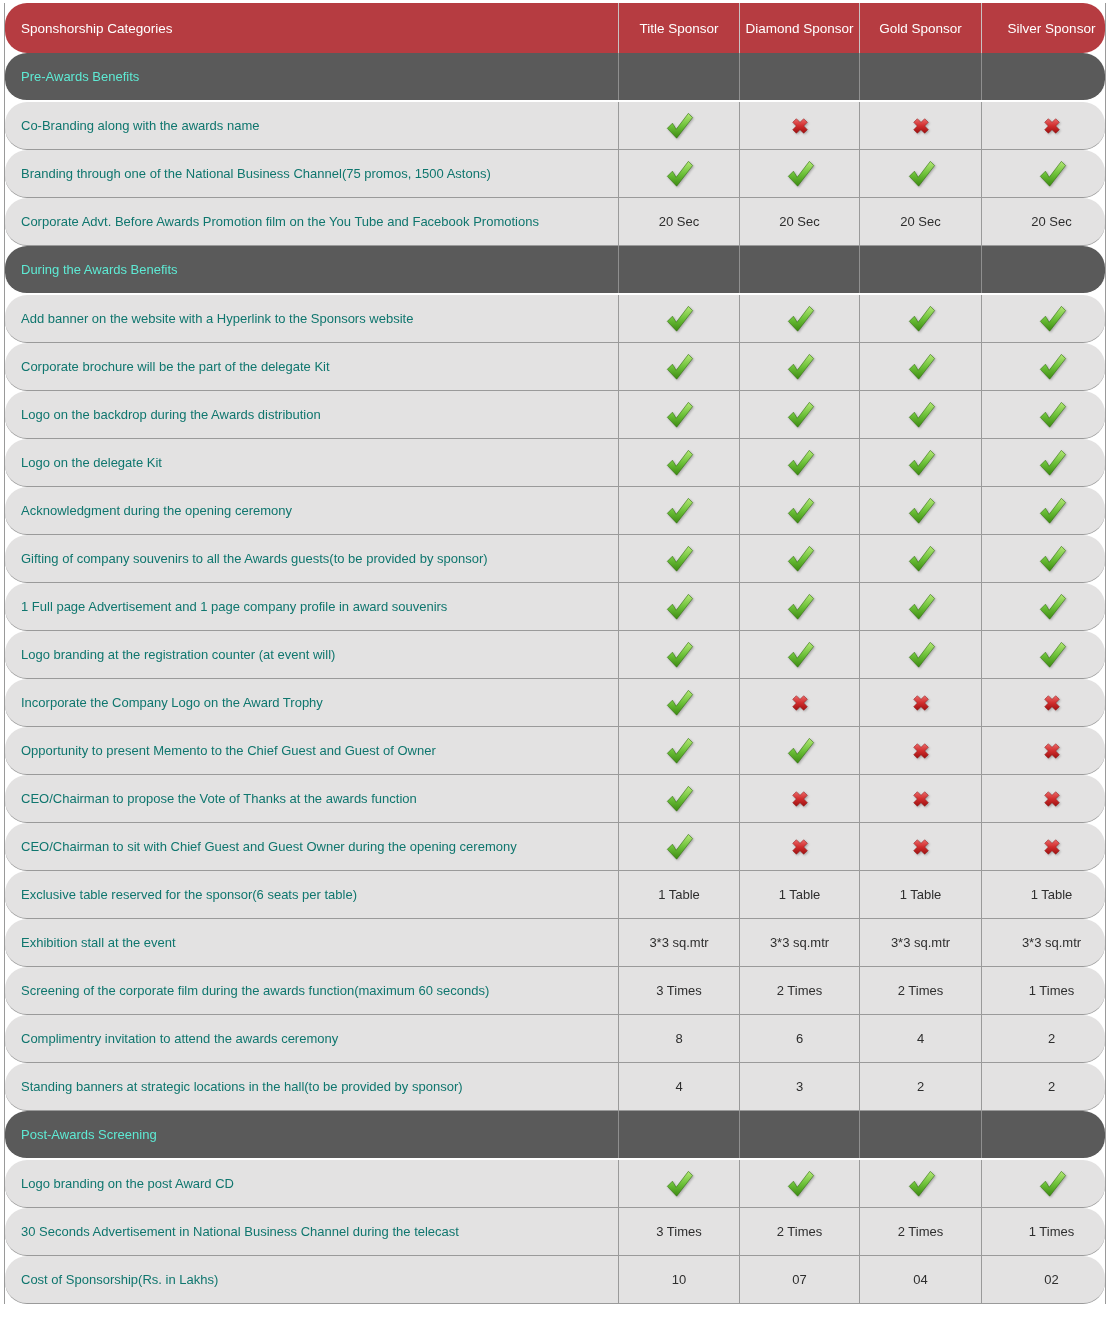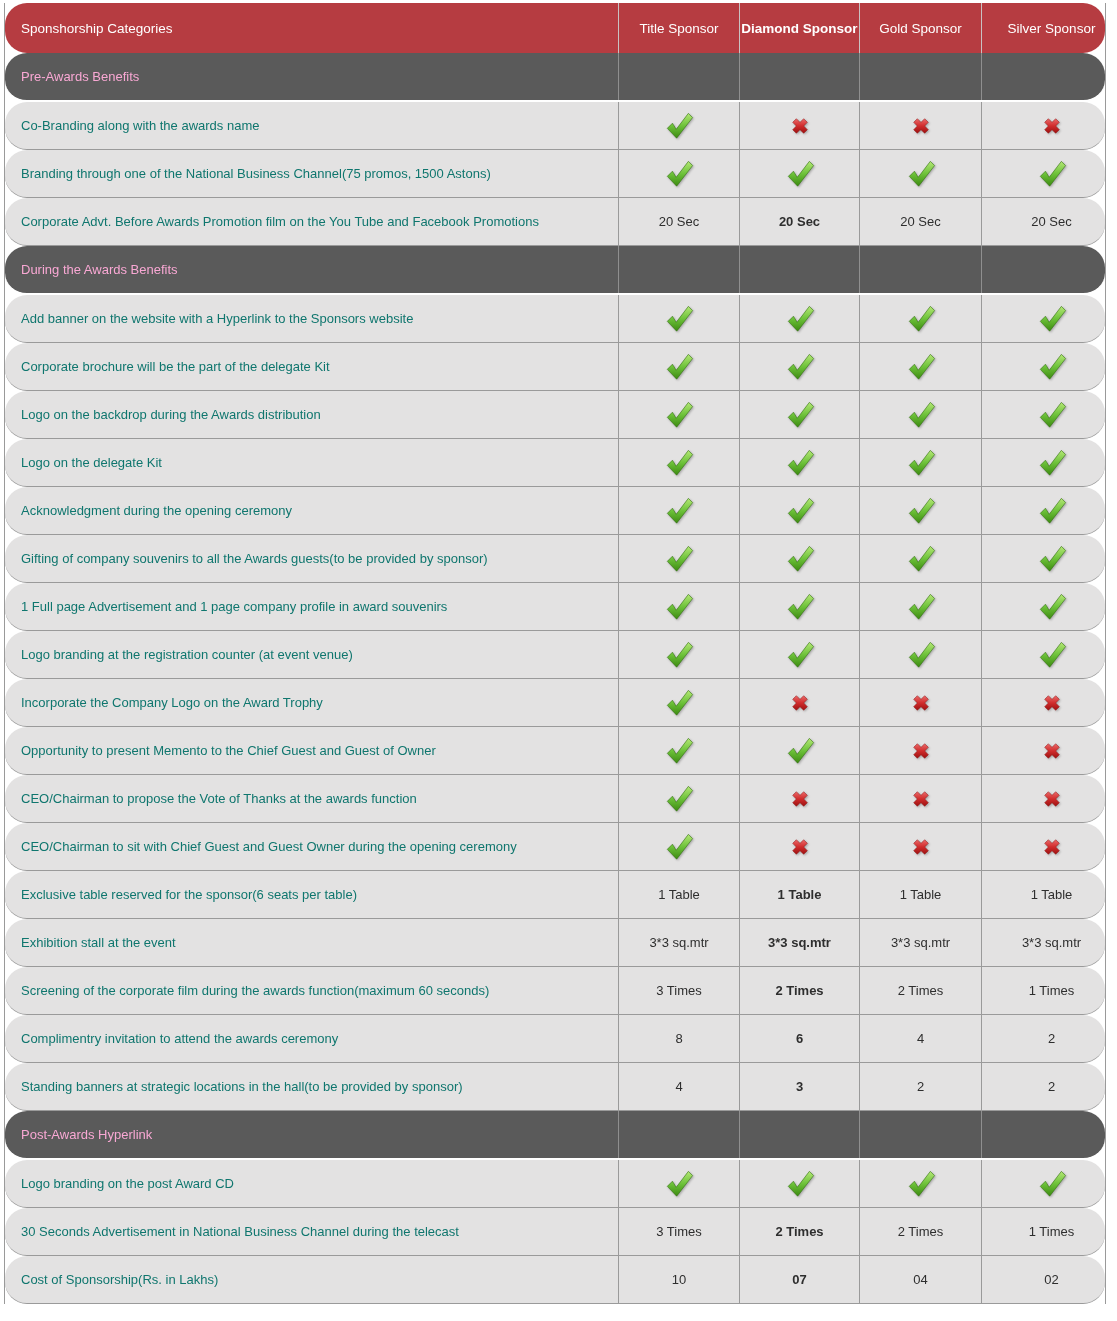--- a/index.html
+++ b/index.html
@@ -3,30 +3,30 @@
 <meta charset="utf-8">
 <style>
   html,body{margin:0;padding:0;background:#ffffff;font-family:"Liberation Sans",sans-serif;}
   .page{position:relative;width:1117px;height:1321px;background:#ffffff;overflow:hidden;}
   .sponsor-table{position:absolute;left:4px;top:3px;width:1100px;
     border-left:1px solid #9a9a9a;border-right:1px solid #9a9a9a;}
   .row{display:flex;width:100%;border-radius:22px;}
   .cell{box-sizing:border-box;flex:0 0 auto;display:flex;align-items:center;}
   .c0{width:613px;padding-left:16px;padding-right:10px;}
   .c1{width:121px;justify-content:center;text-align:right;}
-  .c2{width:120px;justify-content:center;font-weight:bold;}
+  .c2{width:120px;justify-content:center;}
   .c3{width:122px;justify-content:center;}
   .c4{width:140px;justify-content:center;}
 
   .header-row{background:#b63c41;height:50px;}
   .header-row .cell{color:#ffffff;font-size:13.5px;}
   .header-row .cell + .cell{border-left:1px solid #c9c2c2;}
 
   .section-row{background:#5a5a5a;height:47px;border-bottom:2px solid #ffffff;}
-  .section-row .cell{color:#f9a8d4;font-size:13px;}
+  .section-row .cell{color:#5eead4;font-size:13px;}
   .section-row .cell + .cell{border-left:1px solid #8f8f8f;}
 
   .data-row{background:#e3e2e2;height:47px;border-bottom:1px solid #9a9a9a;}
   .data-row .label-cell{color:#0f766e;font-size:13px;}
   .data-row .value-cell{color:#2e2e2e;font-size:13px;border-left:1px solid #9a9a9a;}
 
   .icon{display:block;filter:drop-shadow(1px 1.5px 1px rgba(0,0,0,0.28));}
   .icon.check{width:30px;height:30px;}
   .icon.cross{width:26px;height:26px;}
   .svg-defs{position:absolute;width:0;height:0;overflow:hidden;}
@@ -283,21 +283,21 @@
               <use href="#icon-check"></use>
             </svg>
           </div>
           <div class="cell c4 value-cell">
             <svg class="icon check" viewBox="0 0 32 32">
               <use href="#icon-check"></use>
             </svg>
           </div>
         </div>
         <div class="row data-row">
-          <div class="cell c0 label-cell">Logo branding at the registration counter (at event venue)</div>
+          <div class="cell c0 label-cell">Logo branding at the registration counter (at event will)</div>
           <div class="cell c1 value-cell">
             <svg class="icon check" viewBox="0 0 32 32">
               <use href="#icon-check"></use>
             </svg>
           </div>
           <div class="cell c2 value-cell">
             <svg class="icon check" viewBox="0 0 32 32">
               <use href="#icon-check"></use>
             </svg>
           </div>
@@ -433,21 +433,21 @@
           <div class="cell c4 value-cell">2</div>
         </div>
         <div class="row data-row">
           <div class="cell c0 label-cell">Standing banners at strategic locations in the hall(to be provided by sponsor)</div>
           <div class="cell c1 value-cell">4</div>
           <div class="cell c2 value-cell">3</div>
           <div class="cell c3 value-cell">2</div>
           <div class="cell c4 value-cell">2</div>
         </div>
         <div class="row section-row">
-          <div class="cell c0">Post-Awards Hyperlink</div>
+          <div class="cell c0">Post-Awards Screening</div>
           <div class="cell c1"></div>
           <div class="cell c2"></div>
           <div class="cell c3"></div>
           <div class="cell c4"></div>
         </div>
         <div class="row data-row">
           <div class="cell c0 label-cell">Logo branding on the post Award CD</div>
           <div class="cell c1 value-cell">
             <svg class="icon check" viewBox="0 0 32 32">
               <use href="#icon-check"></use>

